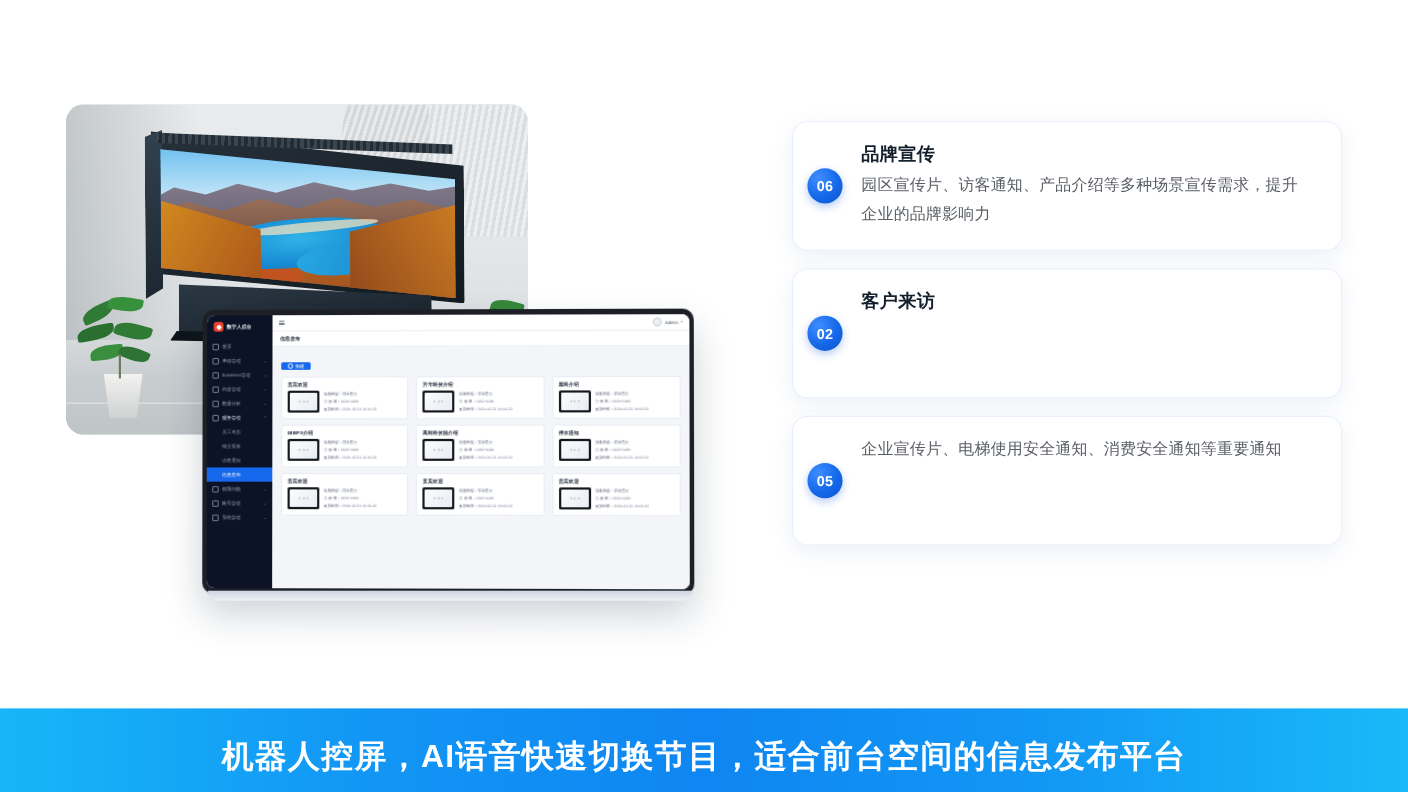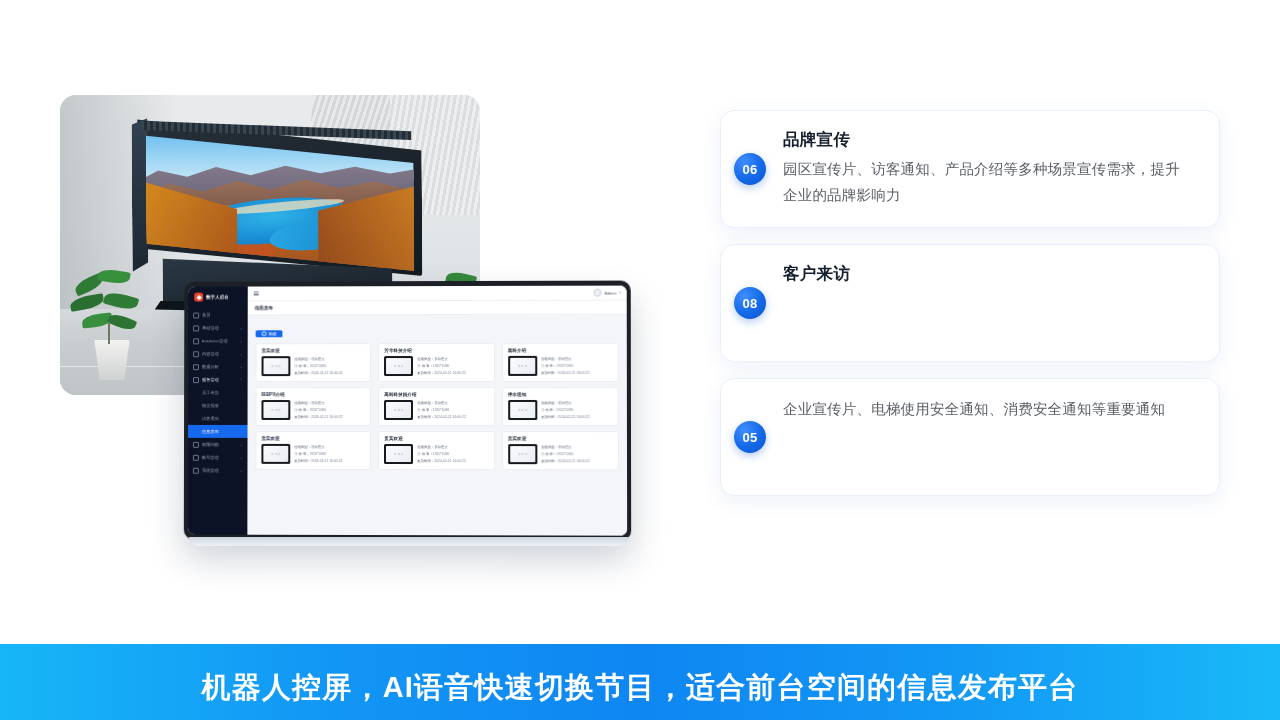--- a/index.html
+++ b/index.html
@@ -519,21 +519,21 @@
 
   <div class="features">
 
     <div class="fcard">
       <div class="fbadge">06</div>
       <h3 class="ftitle">品牌宣传</h3>
       <p class="fdesc">园区宣传片、访客通知、产品介绍等多种场景宣传需求，提升企业的品牌影响力</p>
     </div>
 
     <div class="fcard">
-      <div class="fbadge">08</div>
+      <div class="fbadge">02</div>
       <h3 class="ftitle">客户来访</h3>
     </div>
 
     <div class="fcard">
       <div class="fbadge">05</div>
       <p class="fdesc">企业宣传片、电梯使用安全通知、消费安全通知等重要通知</p>
     </div>
 
   </div>
 

